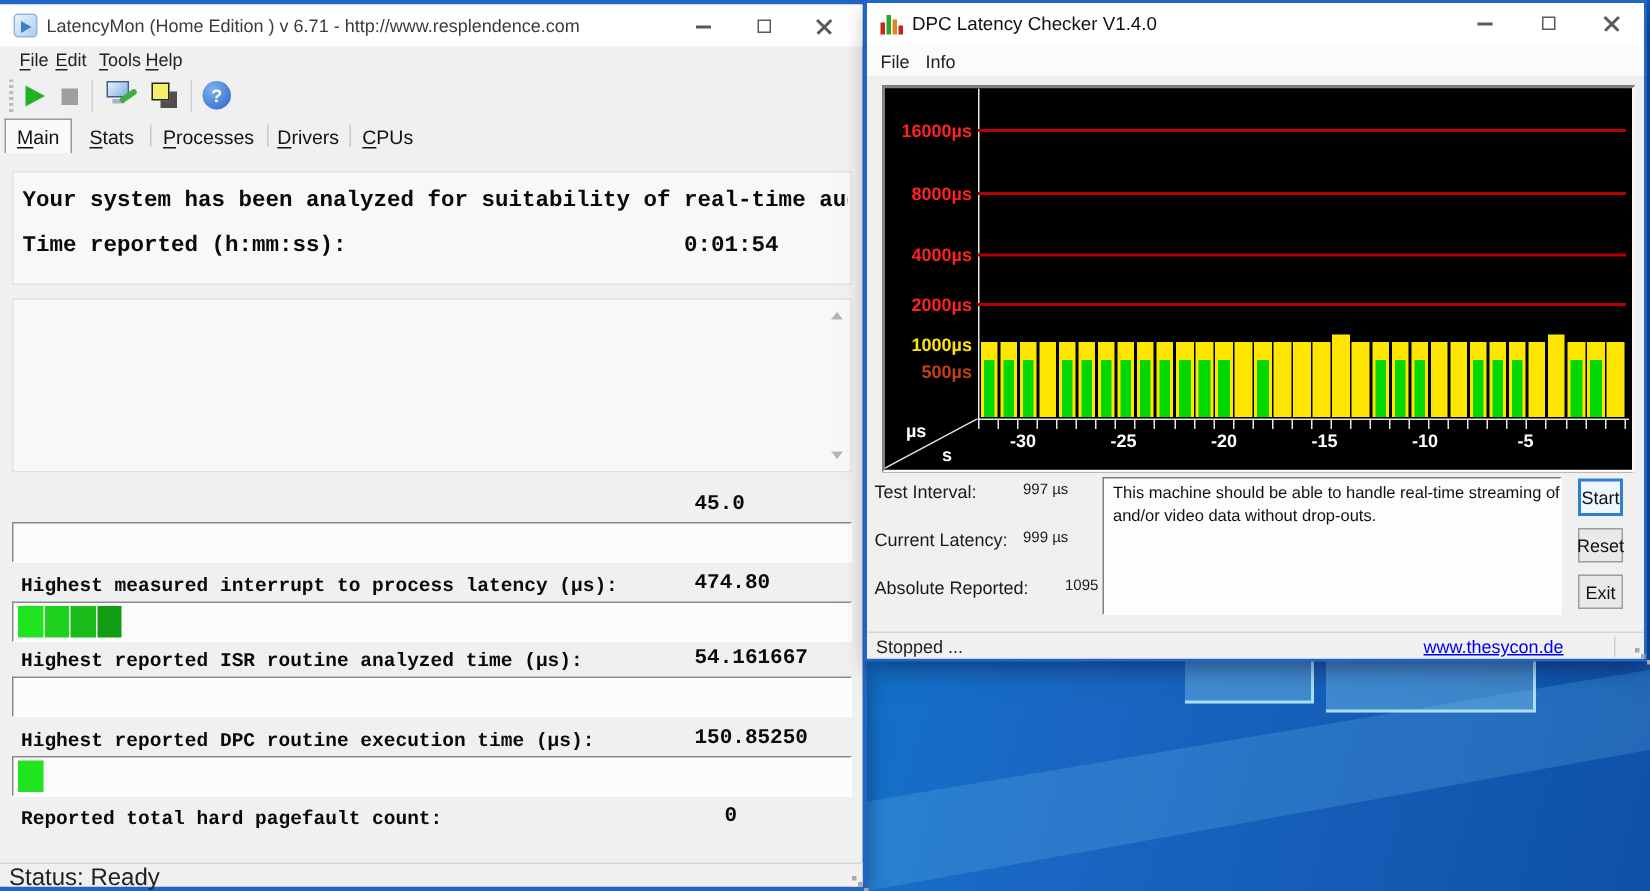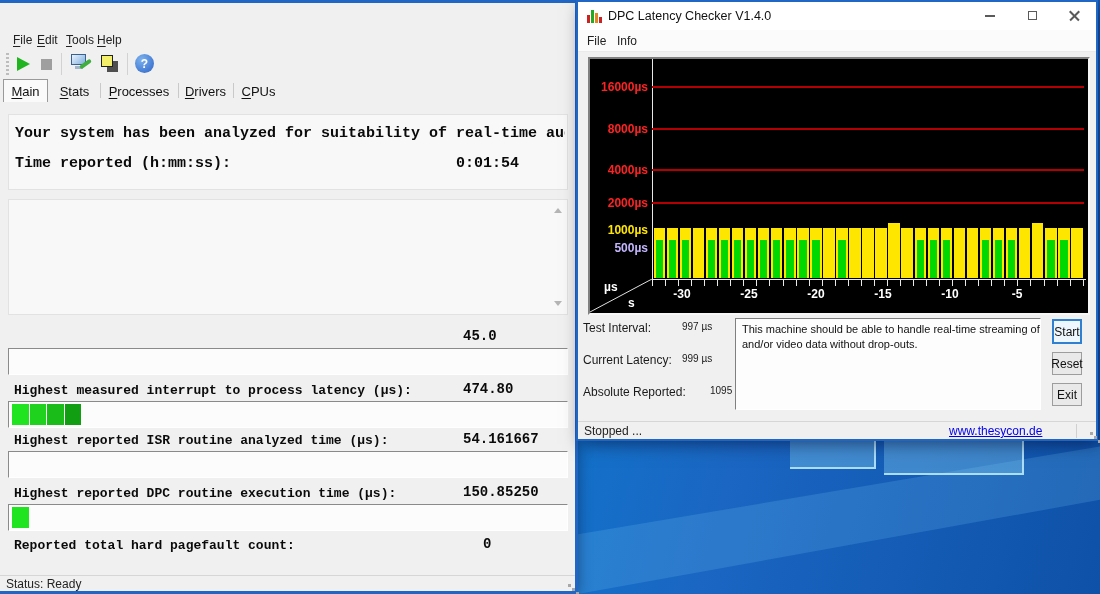--- a/index.html
+++ b/index.html
@@ -84,20 +84,35 @@
   .sb-div{position:absolute;top:2px;width:1px;height:14px;background:#d0d0d0;}
 </style>
 </head>
 <body>
 
 <div class="desktop-beam"></div>
 <div class="desktop-pane" style="left:790px;top:437px;width:86px;height:32px;"></div>
 <div class="desktop-pane" style="left:884px;top:437px;width:140px;height:38px;"></div>
 
 <div id="lm" class="window">
+  <div class="titlebar">
+    <div class="abs" style="left:9px;top:6px;width:16px;height:16px;border-radius:3px;background:linear-gradient(135deg,#eaf3fc,#a9cdee);border:1px solid #8fb9e0;">
+      <div class="abs" style="left:4px;top:4px;width:0;height:0;border-left:7px solid #3b82c4;border-top:4px solid transparent;border-bottom:4px solid transparent;"></div>
+    </div>
+    <div class="title-text" style="left:31px;">LatencyMon  (Home Edition )  v 6.71 - http://www.resplendence.com</div>
+    <div class="winbtn" style="left:451px;">
+        <span class="min-glyph"></span>
+      </div>
+    <div class="winbtn" style="left:491px;">
+        <span class="max-glyph"></span>
+      </div>
+    <div class="winbtn" style="left:531px;">
+        <span class="close-glyph"></span>
+      </div>
+  </div>
 
   <div class="menubar" style="top:28px;">
     <span class="menu-item" style="left:13px;"><span class="u">F</span><span>ile</span></span>
     <span class="menu-item" style="left:37px;"><span class="u">E</span><span>dit</span></span>
     <span class="menu-item" style="left:66px;"><span class="u">T</span><span>ools</span></span>
     <span class="menu-item" style="left:97px;"><span class="u">H</span><span>elp</span></span>
   </div>
 
   <div class="toolbar">
     <div class="tb-grip"></div>
@@ -170,21 +185,21 @@
   <div class="row-label mono" style="top:483px;">Highest reported DPC routine execution time (µs):</div>
   <div class="row-value mono" style="left:463px;top:481px;">150.85250</div>
   <div class="meter" style="top:501px;">
       <div class="seg" style="left: 3px; background: rgb(31, 228, 31);"></div>
     </div>
 
   <div class="row-label mono" style="top:535px;">Reported total hard pagefault count:</div>
   <div class="row-value mono" style="left:483px;top:533px;">0</div>
 
   <div class="statusbar" style="top:572px;height:16px;">
-    <span class="abs" style="left:6px;top:1px;font-size:12px;">Status: Ready</span>
+    <span class="abs" style="left:6px;top:1px;font-size:16px;">Status: Ready</span>
     <div class="grip" style="right:4px;bottom:4px;"></div>
   </div>
 </div>
 
 <div id="dpc" class="window">
   <div class="titlebar">
     <div class="dpc-icon">
       <i style="left:0;height:8px;background:#cc2222;"></i>
       <i style="left:4px;height:13px;background:#22aa22;"></i>
       <i style="left:8px;height:10px;background:#dd8822;"></i>
@@ -218,21 +233,21 @@
       <div class="corner-lab" style="left:38px;top:237px;">s</div>
     <div class="ylab" style="color: rgb(255, 34, 34); top: 20px; right: 440px;">16000µs</div>
         <div class="gridline" style="top: 27px; background: rgb(180, 0, 0);"></div>
         <div class="ylab" style="color: rgb(255, 34, 34); top: 62px; right: 440px;">8000µs</div>
         <div class="gridline" style="top: 69px; background: rgb(180, 0, 0);"></div>
         <div class="ylab" style="color: rgb(255, 34, 34); top: 103px; right: 440px;">4000µs</div>
         <div class="gridline" style="top: 110px; background: rgb(180, 0, 0);"></div>
         <div class="ylab" style="color: rgb(255, 34, 34); top: 136px; right: 440px;">2000µs</div>
         <div class="gridline" style="top: 143px; background: rgb(180, 0, 0);"></div>
         <div class="ylab" style="color: rgb(255, 230, 0); top: 163px; right: 440px;">1000µs</div>
-        <div class="ylab" style="color: #c4b5fd; top: 181px; right: 440px;">500µs</div>
+        <div class="ylab" style="color: #c2410c; top: 181px; right: 440px;">500µs</div>
         <div class="bar" style="left: 63.5px; top: 169px; height: 50px; background: rgb(255, 230, 0);">
           <div class="inner" style="background: rgb(0, 216, 0);"></div>
         </div>
         <div class="bar" style="left: 76.55px; top: 169px; height: 50px; background: rgb(255, 230, 0);">
           <div class="inner" style="background: rgb(0, 216, 0);"></div>
         </div>
         <div class="bar" style="left: 89.6px; top: 169px; height: 50px; background: rgb(255, 230, 0);">
           <div class="inner" style="background: rgb(0, 216, 0);"></div>
         </div>
         <div class="bar" style="left: 102.65px; top: 169px; height: 50px; background: rgb(255, 230, 0);"></div>

